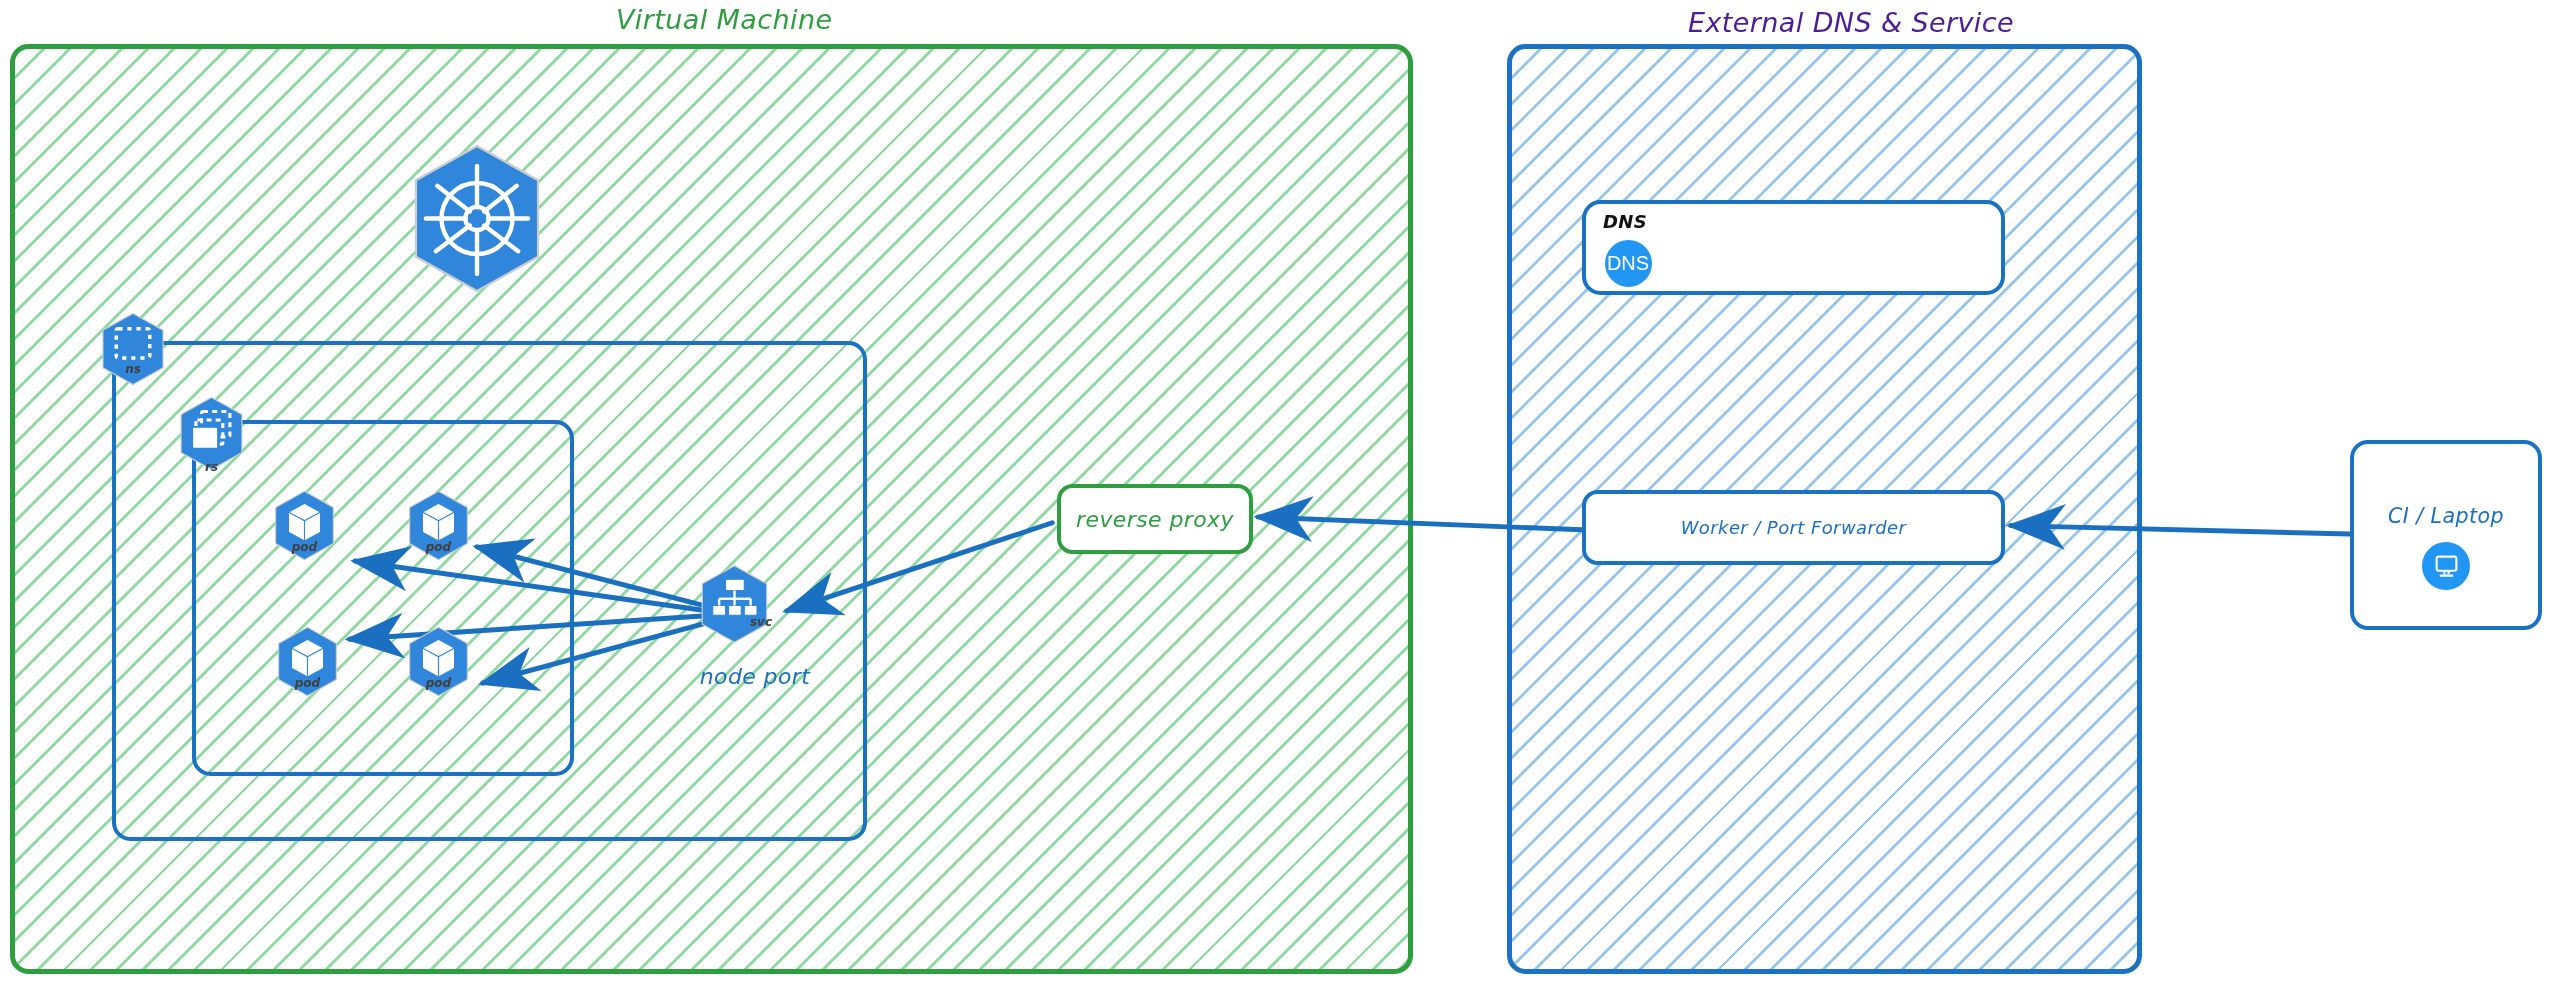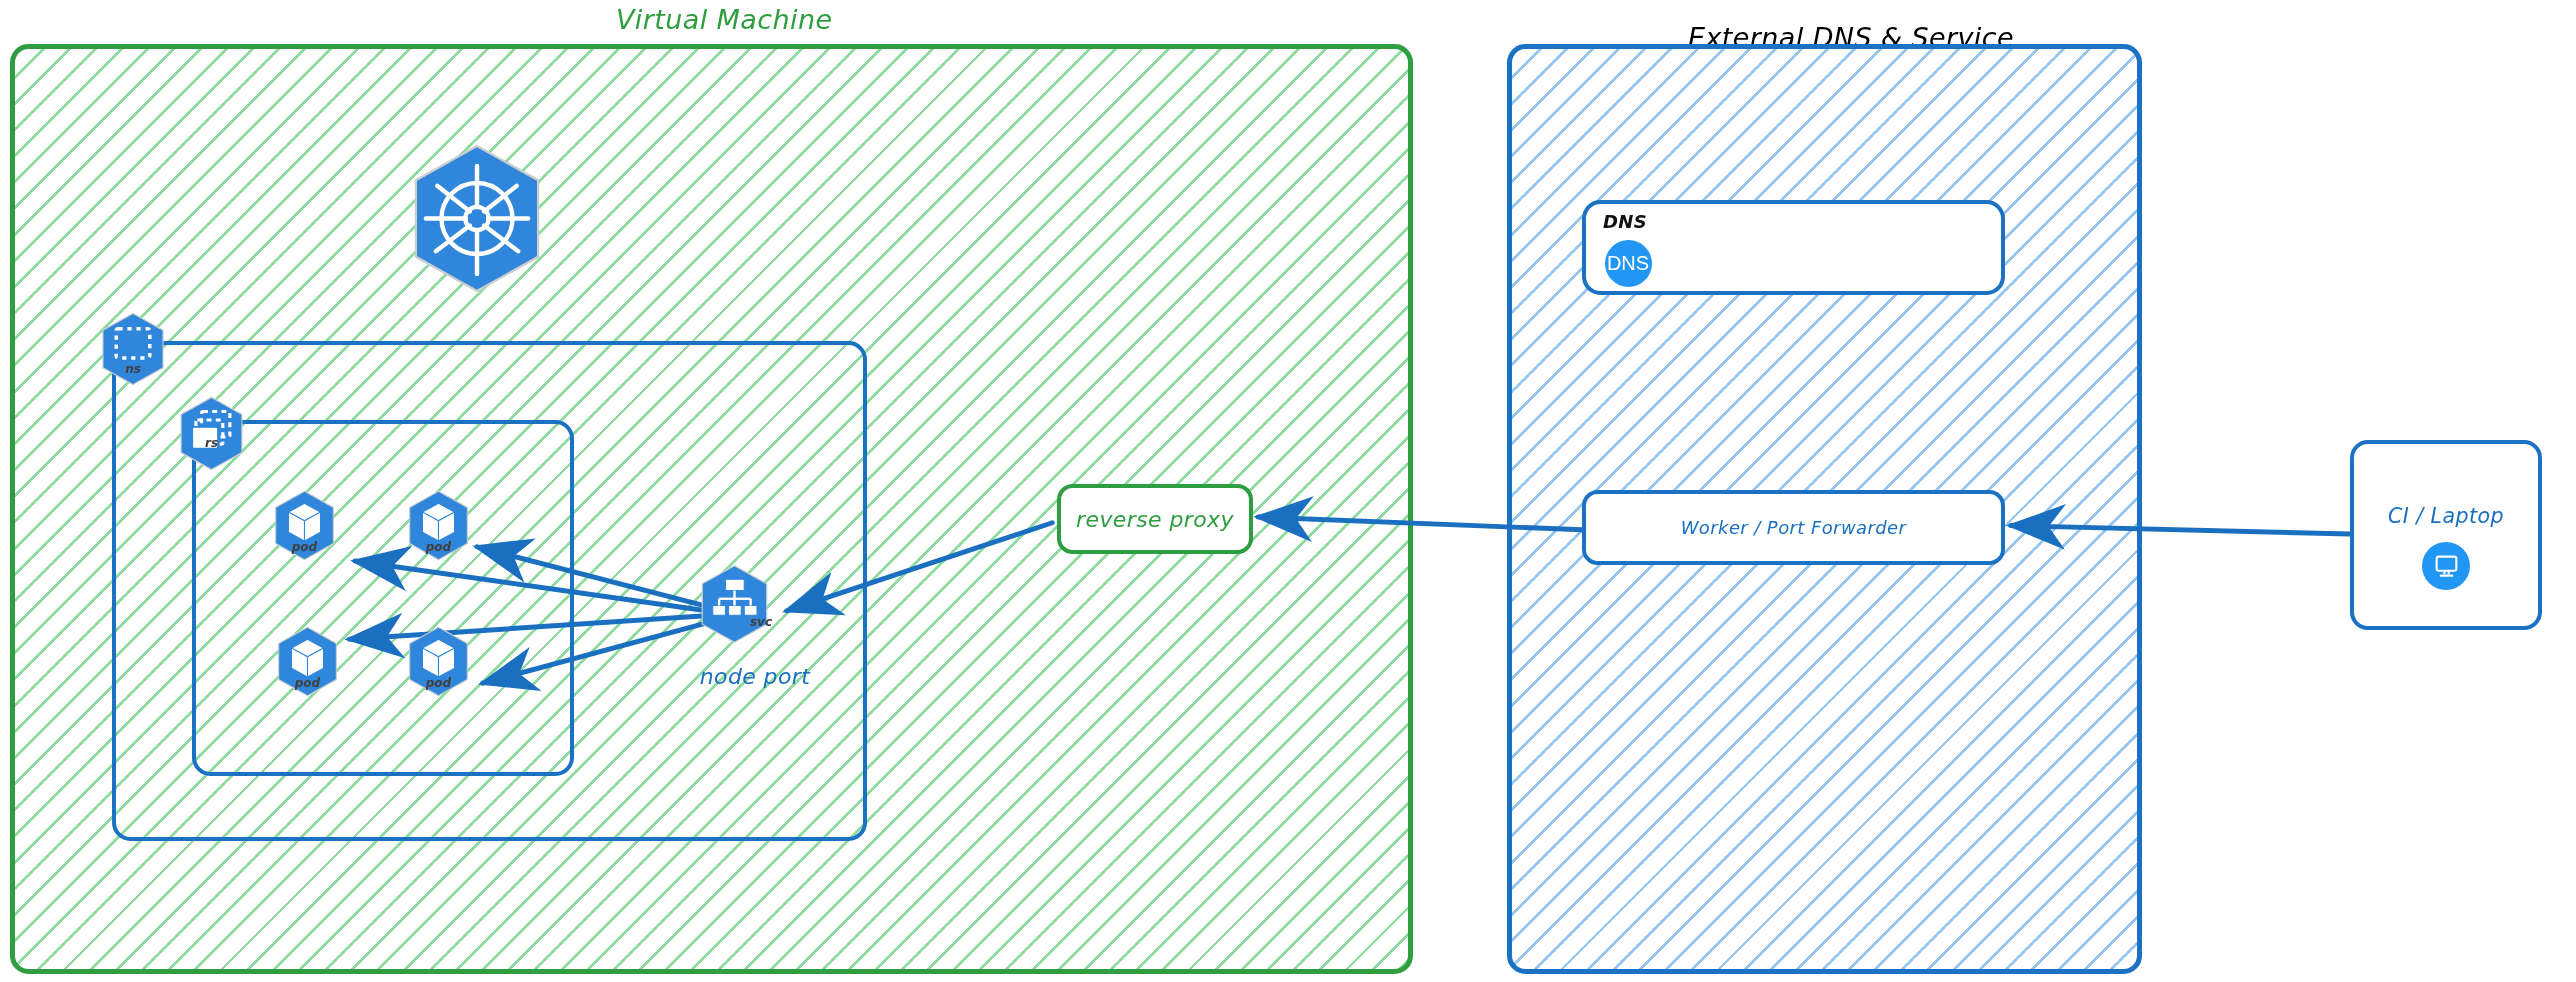--- a/index.html
+++ b/index.html
@@ -28,21 +28,21 @@
         rgba(255,255,255,0) 2.8px, rgba(255,255,255,0) 18.5px);
   }
 
   .group-title{
     position:absolute;white-space:nowrap;
     font-family:"DejaVu Sans", sans-serif;
     font-size:27px;font-weight:400;letter-spacing:0.7px;
     font-style:italic;
   }
   .group-title.vm-t{left:616px;top:4.3px;color:#2f9e41;}
-  .group-title.ext-t{left:1688px;top:22px;color:#000000;}
+  .group-title.ext-t{left:1688px;top:7px;color:#4c1d95;}
 
   
   .box{
     position:absolute;box-sizing:border-box;
     background:#ffffff;border-radius:15.6px;
     display:flex;align-items:center;justify-content:center;
     white-space:nowrap;
   }
   .box.blue{border:4.3px solid #1b71c2;color:#1b6fc0;}
   .box.green{border:4.3px solid #2f9e41;color:#2f9e41;}
@@ -198,21 +198,21 @@
   </div>
 
   <div class="k8s k8s-rs">
     <div class="hexwrap">
       <svg width="71" height="75" viewBox="0 0 100 106">
         <polygon points="50,2 93,26 93,80 50,104 7,80 7,26" fill="#2f86da" stroke="#c9cdd1" stroke-width="1.6"></polygon>
         <rect x="36" y="22" width="40" height="36" rx="2" fill="none" stroke="#ffffff" stroke-width="4.4" stroke-dasharray="7 6"></rect>
         <rect x="28" y="34" width="38" height="34" rx="2" fill="none" stroke="#ffffff" stroke-width="4.4" stroke-dasharray="7 6"></rect>
         <rect x="23" y="44" width="36" height="30" rx="2" fill="#ffffff" stroke="#2f86da" stroke-width="2"></rect>
       </svg>
-      <span class="hexlabel" style="top:40px;">rs</span>
+      <span class="hexlabel" style="top:64px;">rs</span>
     </div>
   </div>
 
   <div class="k8s k8s-pod1">
     <div class="hexwrap">
       <svg width="67" height="71" viewBox="0 0 100 106">
         <polygon points="50,2 93,26 93,80 50,104 7,80 7,26" fill="#2f86da" stroke="#c9cdd1" stroke-width="1.6"></polygon>
         <g fill="#ffffff" stroke="#2f86da" stroke-width="1.6">
           <polygon points="50,20 74,33 50,46 26,33"></polygon>
           <polygon points="26,33 50,46 50,76 26,63"></polygon>

